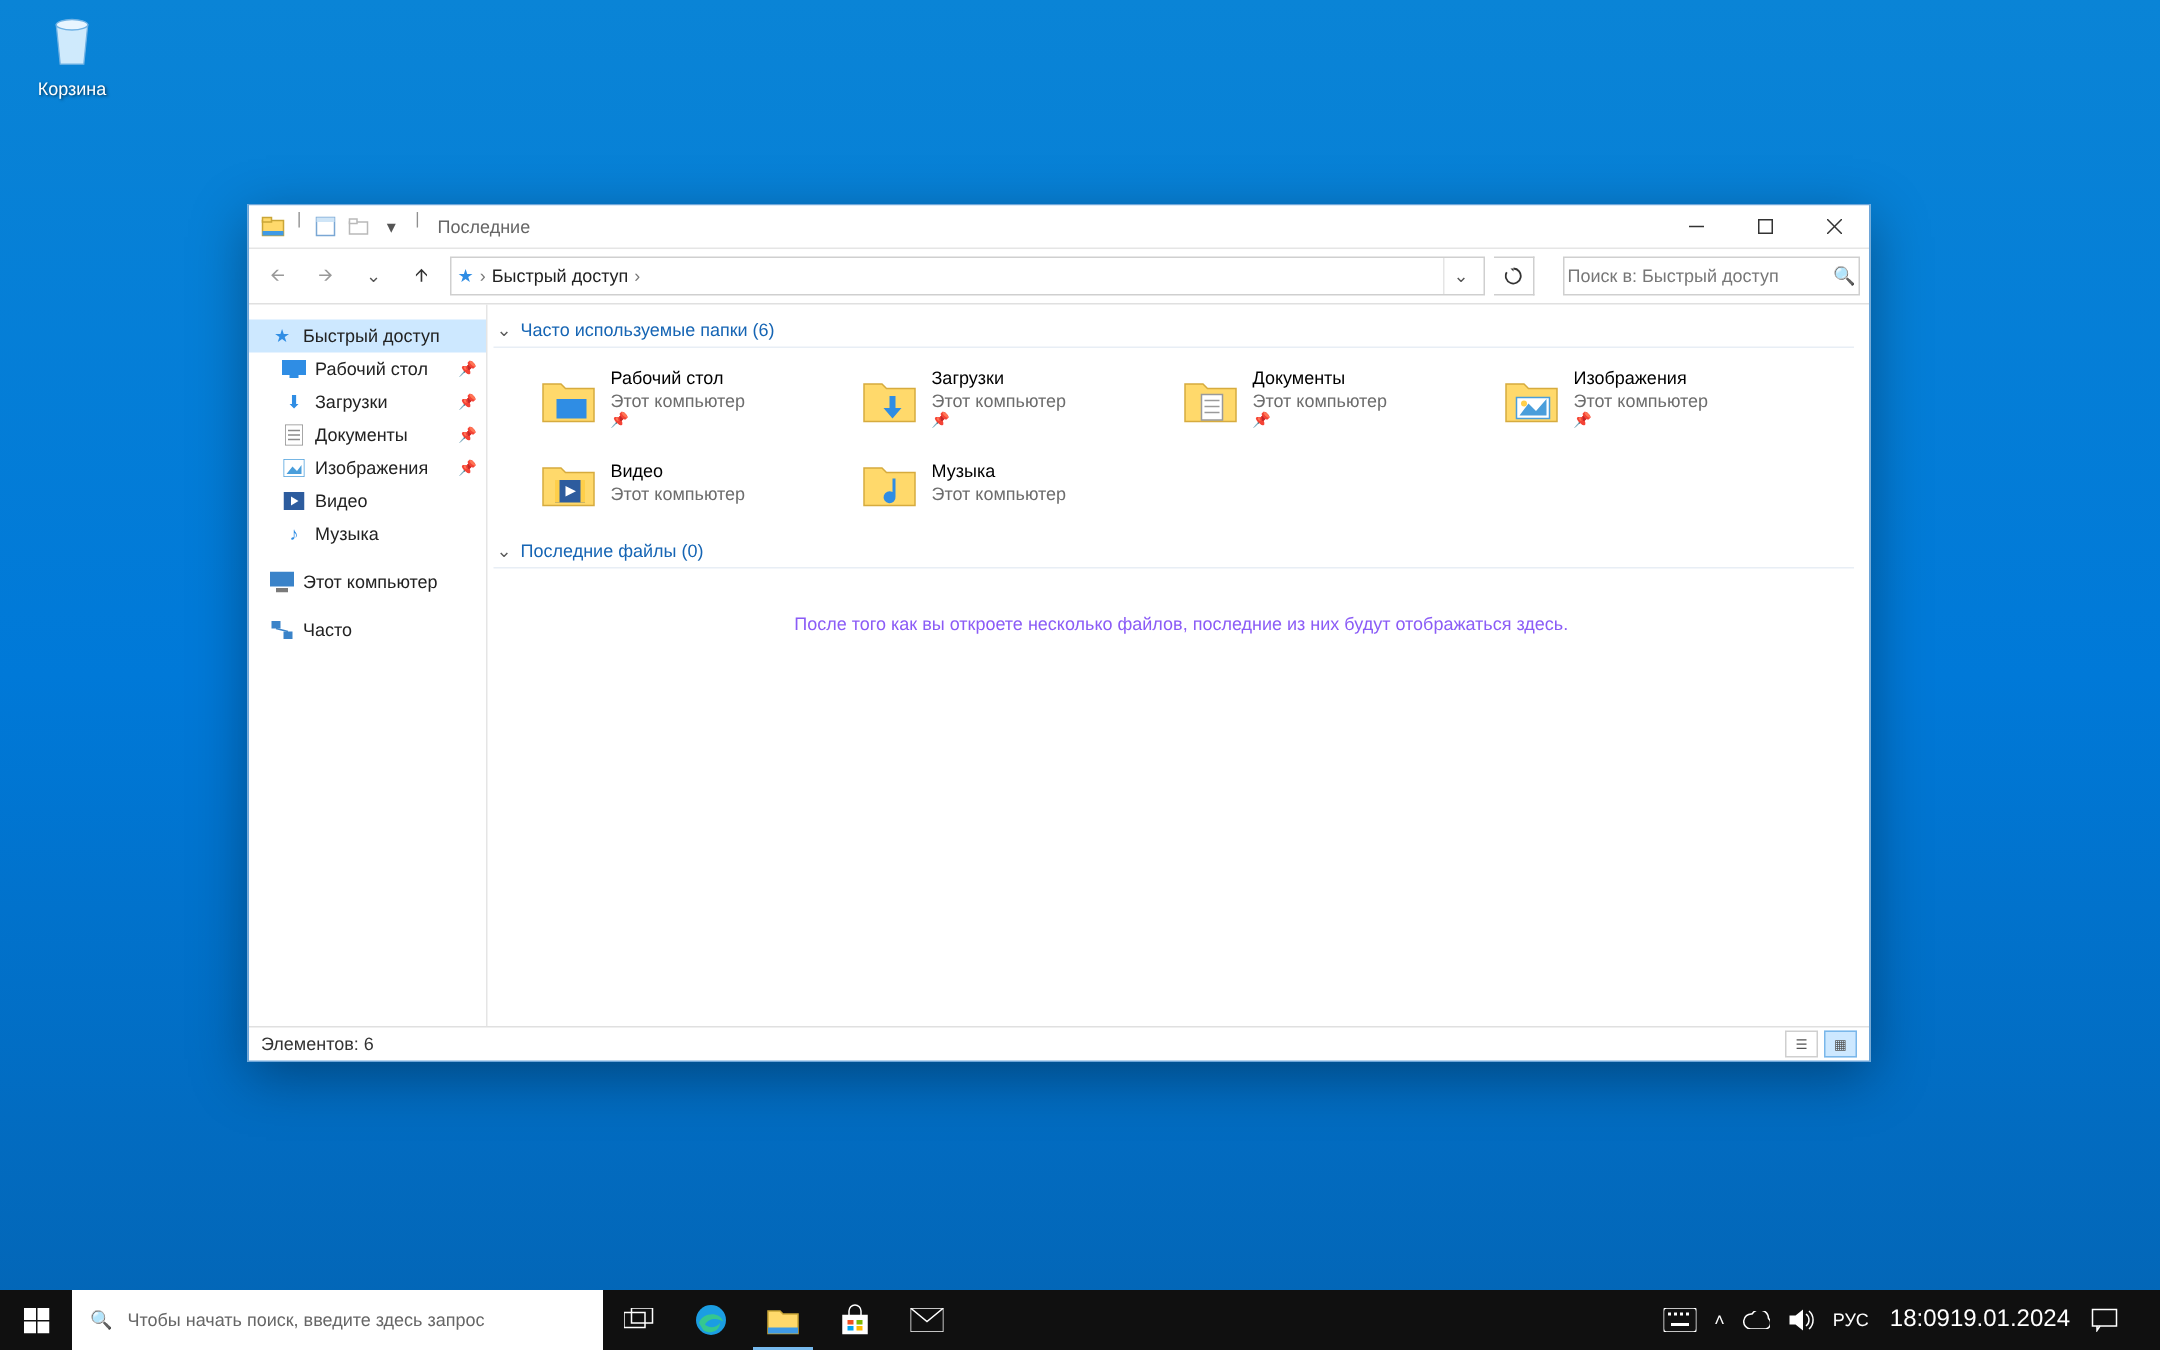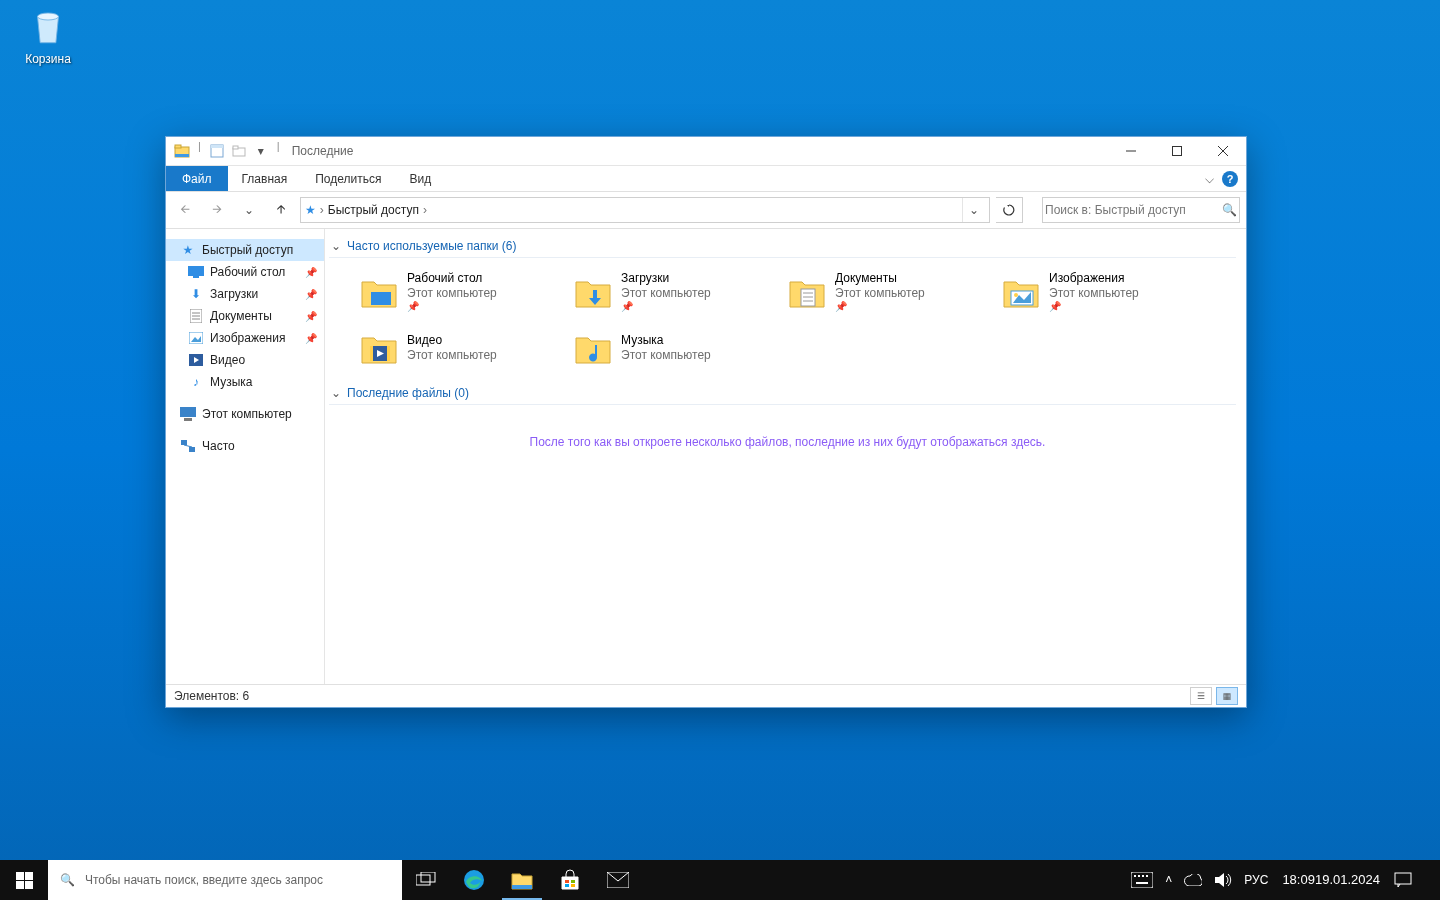--- a/index.html
+++ b/index.html
@@ -261,21 +261,21 @@
   content:"";
   position:absolute; left:4px; right:4px; bottom:0; height:2px; background:#76b9ed;
 }
 .tb-right {
   margin-left: auto;
   display: flex;
   align-items: center;
   padding-right: 4px;
 }
 .tray-item { padding: 0 6px; color:#fff; height:40px; display:flex; align-items:center; font-size:12px; }
-.clock { text-align:center; line-height:1.15; font-size:13px; padding:0 8px; }
+.clock { text-align:center; line-height:1.15; font-size:16px; padding:0 8px; }
 .sep-v { height: 22px; font-size:11px; color:#8f8f8f; padding:0 4px;}
 </style>
 </head>
 <body>
 
 <div class="desktop-icon">
   <div class="bin">
     <svg viewBox="0 0 48 48">
         <path fill="#cfeafc" stroke="#6fb1e4" d="M12 12 L36 12 L33 42 L15 42 Z"></path>
         <ellipse cx="24" cy="12" rx="12" ry="4" fill="#e8f5ff" stroke="#6fb1e4"></ellipse>
@@ -325,30 +325,20 @@
         </div>
       <div class="close">
           <svg width="10" height="10">
             <line x1="0" y1="0" x2="10" y2="10" stroke="currentColor"></line>
             <line x1="10" y1="0" x2="0" y2="10" stroke="currentColor"></line>
           </svg>
         </div>
     </div>
   </div>
 
-  <div class="ribbon">
-    <div class="file-tab">Файл</div>
-    <div class="tab">Главная</div>
-    <div class="tab">Поделиться</div>
-    <div class="tab">Вид</div>
-    <div class="ribbon-right">
-      <span style="color:#555;">⌵</span>
-      <div class="help-badge">?</div>
-    </div>
-  </div>
 
   <div class="navrow">
     <div class="nav-btn">🡨</div>
     <div class="nav-btn">🡪</div>
     <div class="nav-btn" style="color:#555;">⌄</div>
     <div class="nav-btn enabled">🡩</div>
     <div class="breadcrumb">
       <span class="star">★</span>
       <span class="crumb-sep">›</span>
       <span>Быстрый доступ</span>

